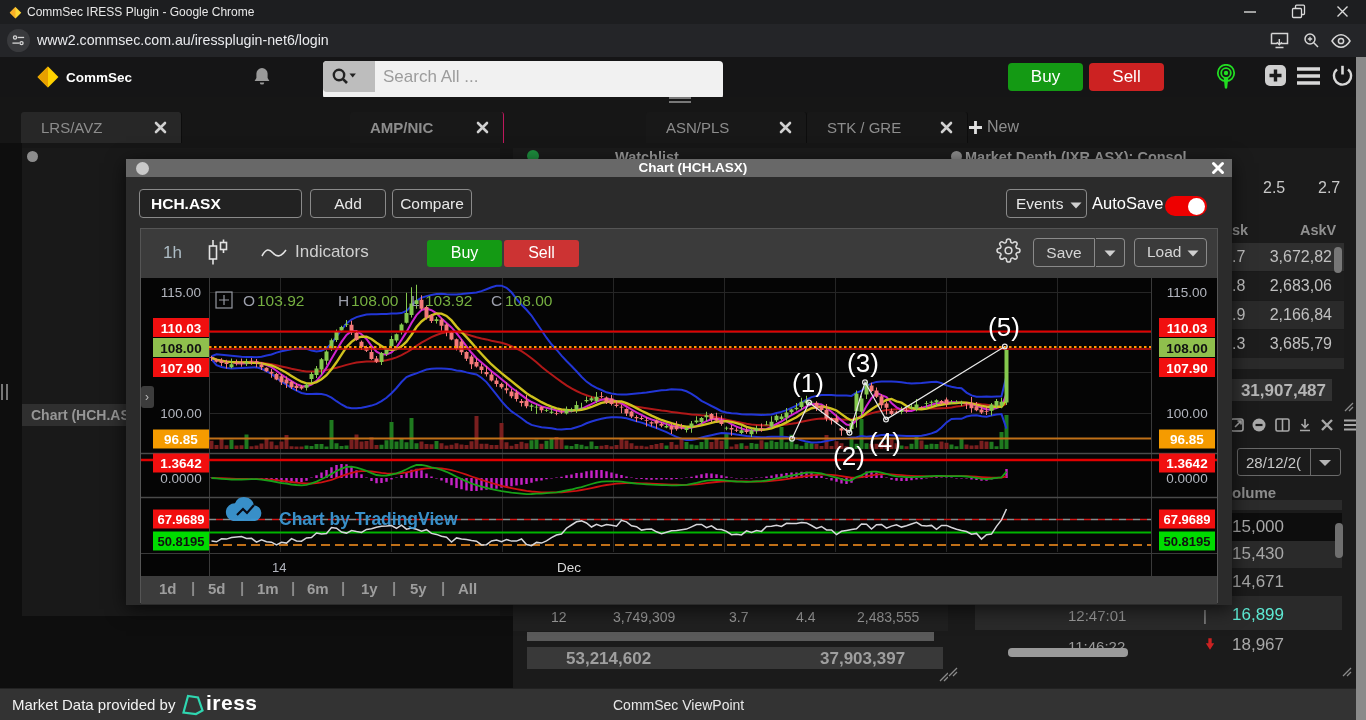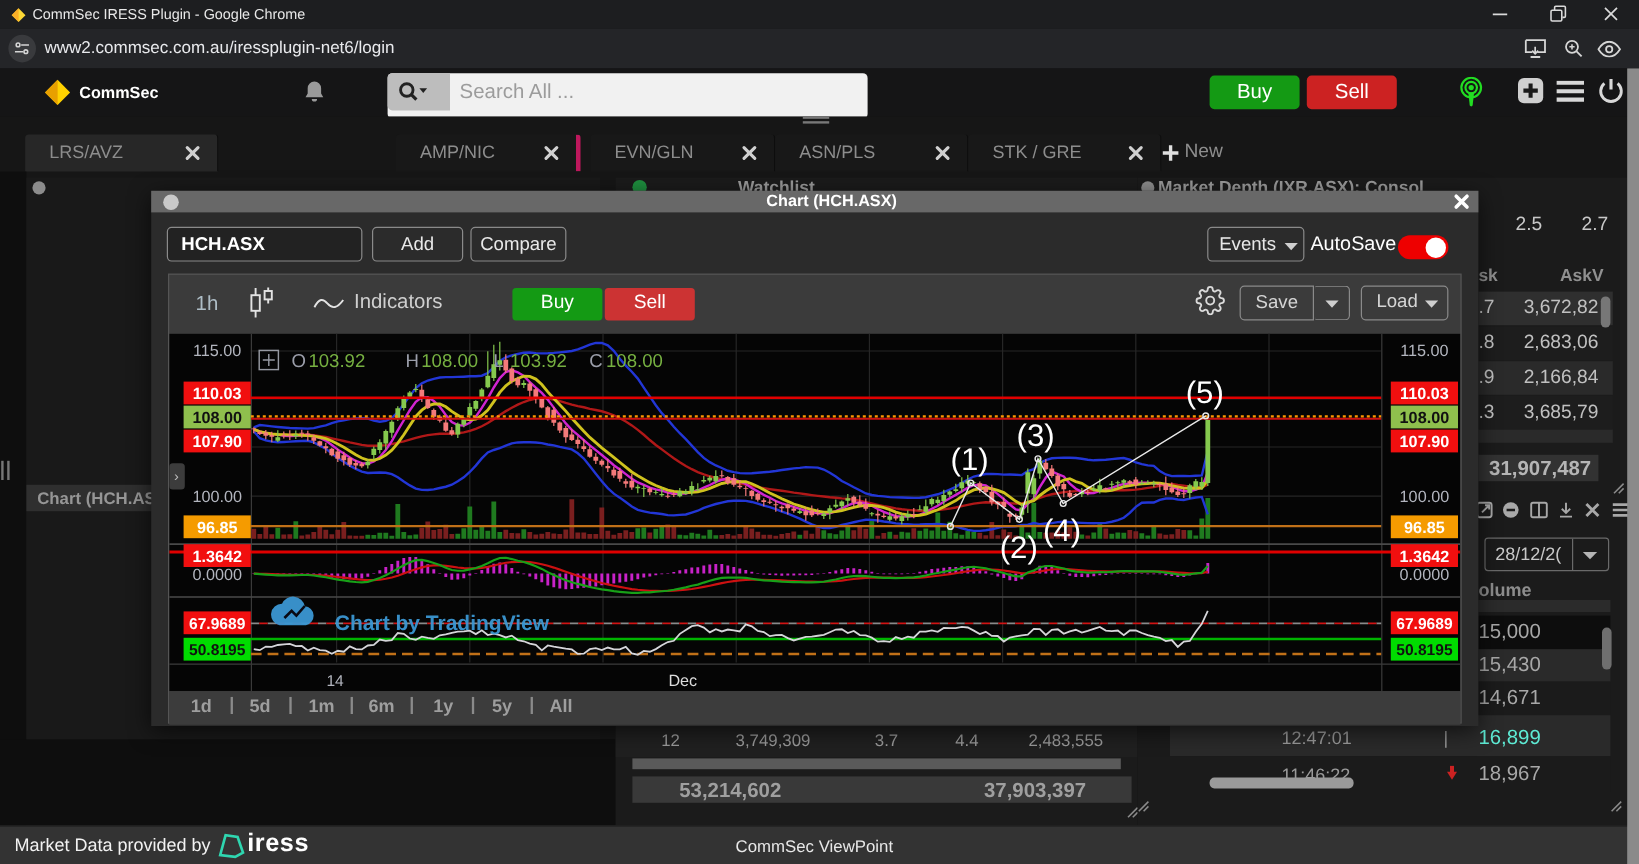--- a/index.html
+++ b/index.html
@@ -96,28 +96,22 @@
   <div class="abs" style="left:669px;top:0px;width:22px;height:2px;background:#787878;"></div>
   <div class="abs" style="left:669px;top:4px;width:22px;height:2px;background:#787878;"></div>
 
   <div class="abs" style="left:0;top:15px;width:1366px;height:31px;">
     <div class="abs" style="left:21px;top:0;width:161px;height:31px;background:#272727;border-radius:3px 3px 0 0;border-right:1px solid #0d0d0d;">
 <span class="abs" style="left:20px;top:7px;font-size:15px;color:#8d8d8d;white-space:nowrap;">LRS/AVZ</span>
 <svg class="abs" style="right:14px;top:9px" width="13" height="13" viewBox="0 0 13 13" stroke="#d0d0d0" stroke-width="2.6" stroke-linecap="round">
             <path d="M2 2 L11 11 M11 2 L2 11"></path>
           </svg>
         </div>
-        <div class="abs" style="left:330px;top:0;width:154px;height:31px;background:#181818;border-radius:3px 3px 0 0;border-right:4px solid #be185d;">
+        <div class="abs" style="left:350px;top:0;width:154px;height:31px;background:#181818;border-radius:3px 3px 0 0;border-right:1px solid #be185d;font-weight:bold;">
 <span class="abs" style="left:20px;top:7px;font-size:15px;color:#8d8d8d;white-space:nowrap;">AMP/NIC</span>
-<svg class="abs" style="right:14px;top:9px" width="13" height="13" viewBox="0 0 13 13" stroke="#d0d0d0" stroke-width="2.6" stroke-linecap="round">
-            <path d="M2 2 L11 11 M11 2 L2 11"></path>
-          </svg>
-        </div>
-        <div class="abs" style="left:492px;top:0;width:154px;height:31px;background:#181818;border-radius:3px 3px 0 0;border-right:1px solid #0d0d0d;">
-<span class="abs" style="left:20px;top:7px;font-size:15px;color:#8d8d8d;white-space:nowrap;">EVN/GLN</span>
 <svg class="abs" style="right:14px;top:9px" width="13" height="13" viewBox="0 0 13 13" stroke="#d0d0d0" stroke-width="2.6" stroke-linecap="round">
             <path d="M2 2 L11 11 M11 2 L2 11"></path>
           </svg>
         </div>
         <div class="abs" style="left:646px;top:0;width:161px;height:31px;background:#181818;border-radius:3px 3px 0 0;border-right:1px solid #0d0d0d;">
 <span class="abs" style="left:20px;top:7px;font-size:15px;color:#8d8d8d;white-space:nowrap;">ASN/PLS</span>
 <svg class="abs" style="right:14px;top:9px" width="13" height="13" viewBox="0 0 13 13" stroke="#d0d0d0" stroke-width="2.6" stroke-linecap="round">
             <path d="M2 2 L11 11 M11 2 L2 11"></path>
           </svg>
         </div>

